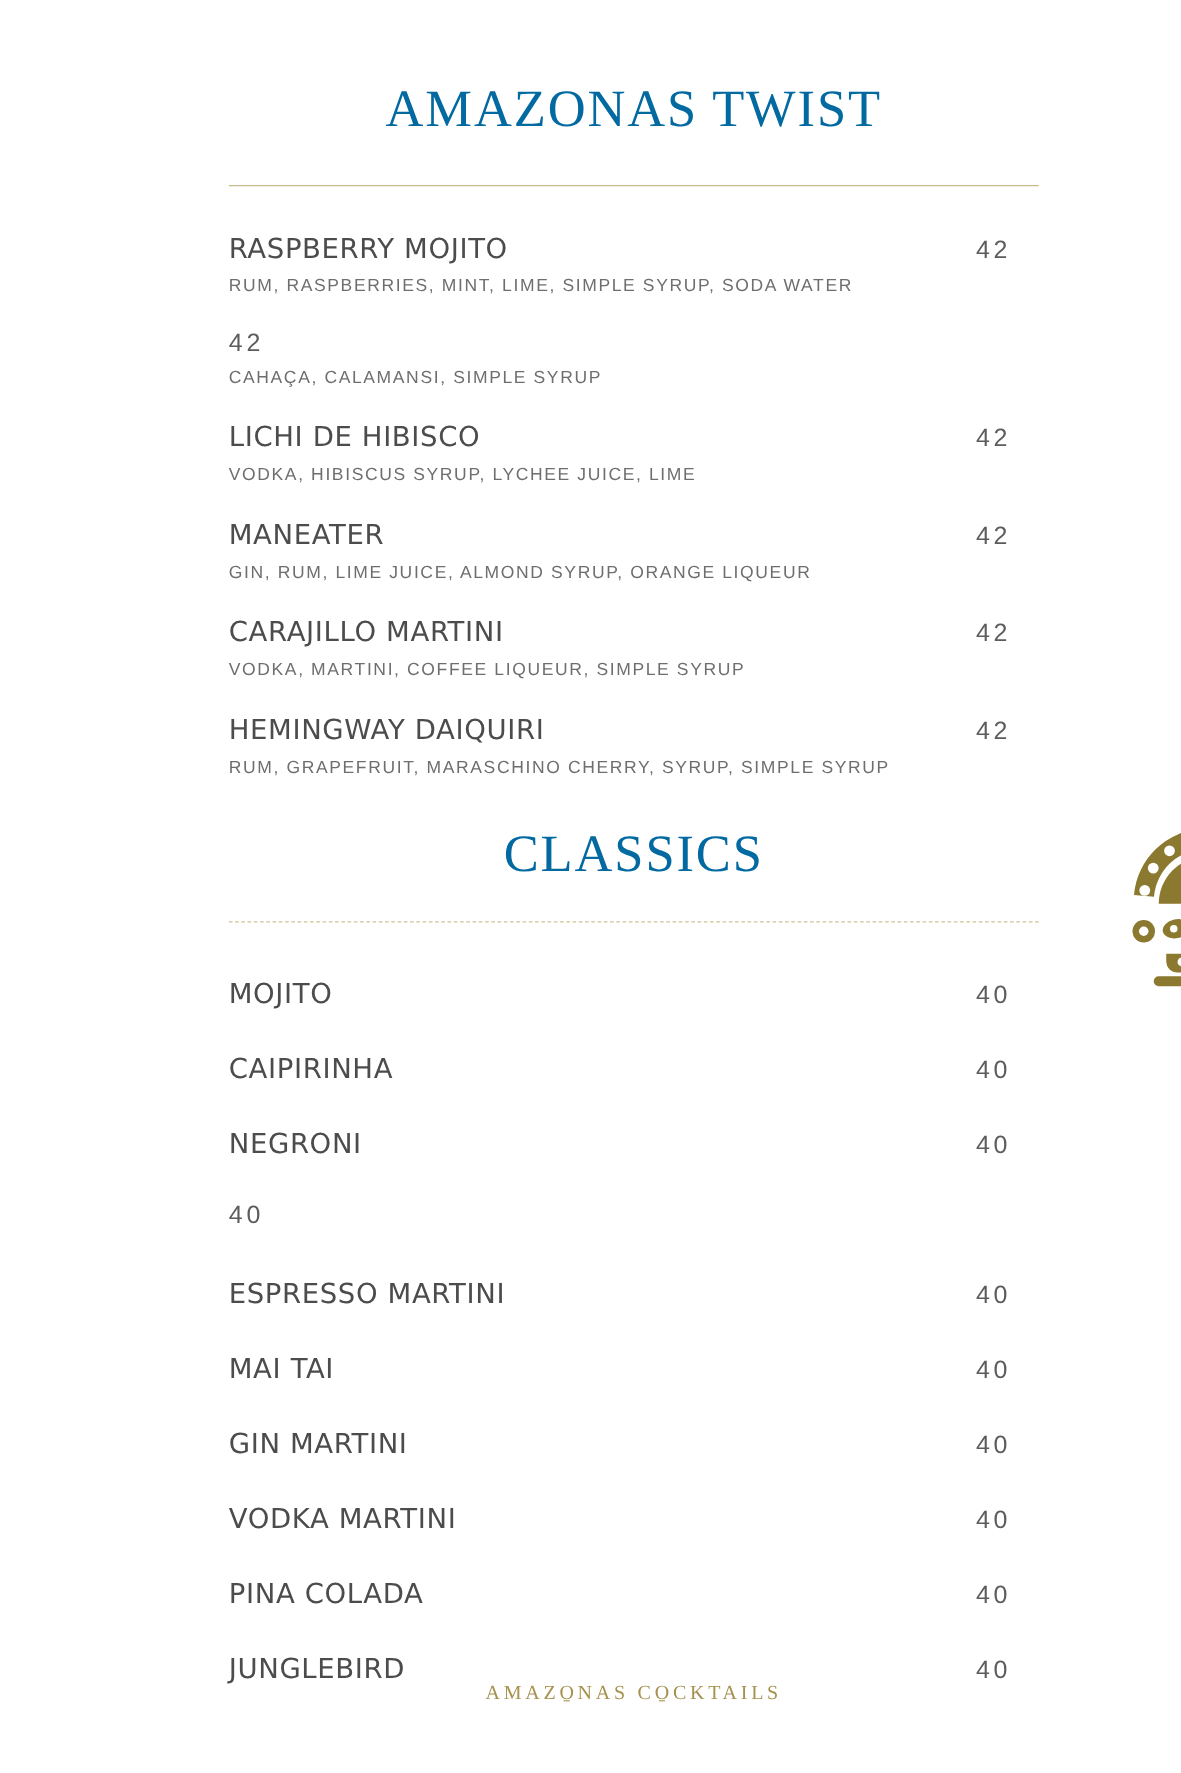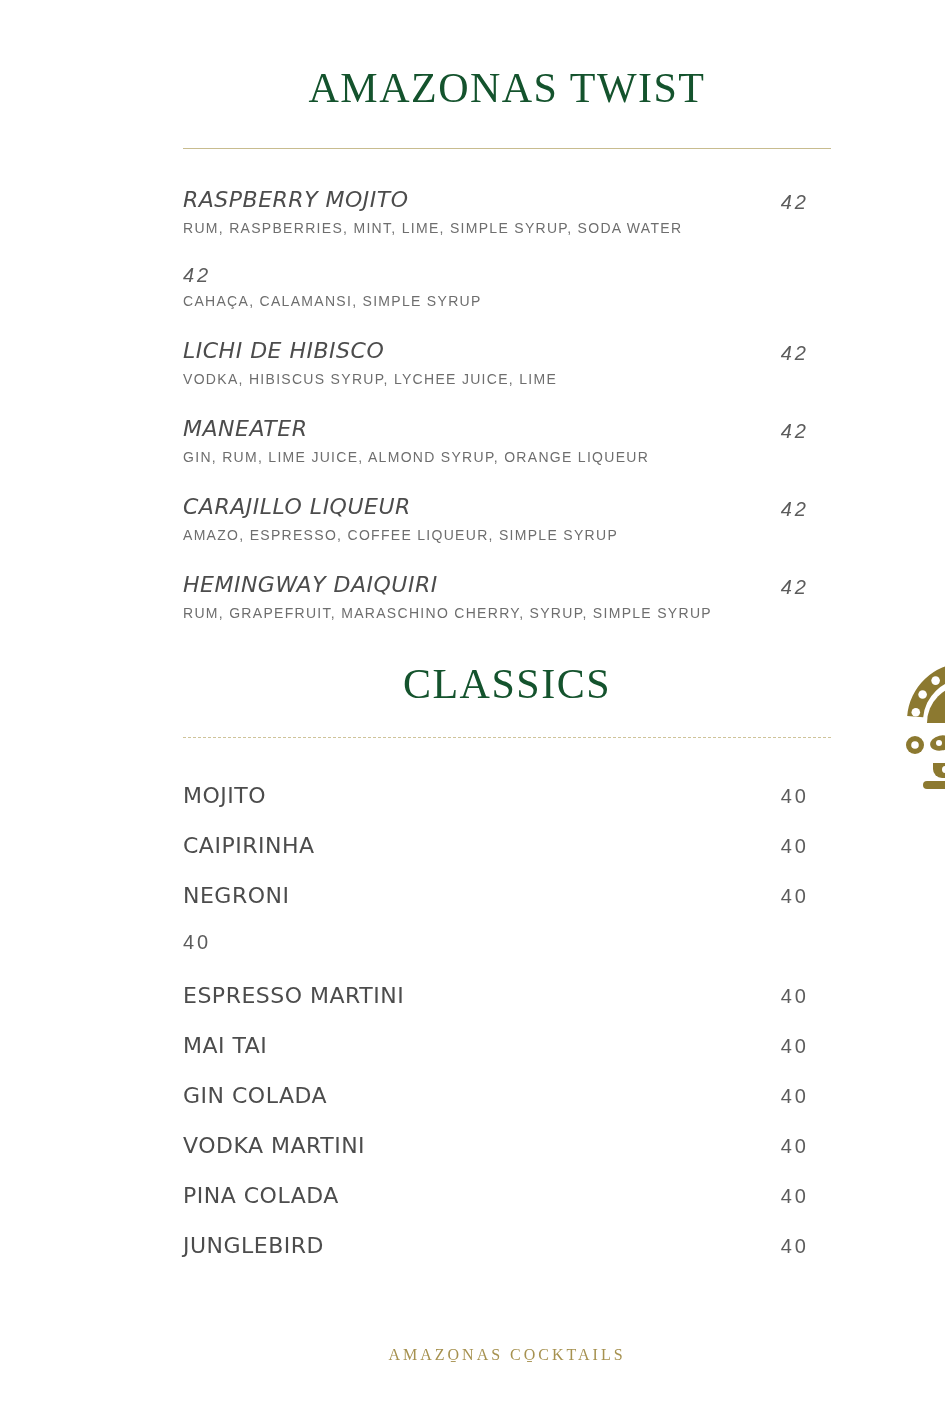--- a/index.html
+++ b/index.html
@@ -10,31 +10,31 @@
     overflow:hidden;
     font-family:"Liberation Sans",sans-serif;
   }
   .content{position:absolute;left:183px;top:0;width:648px;}
   .section-title{
     font-family:"Liberation Serif",serif;
     font-weight:400;
     font-size:42px;
     line-height:1.05;
     letter-spacing:1.5px;
-    color:#14532d;
+    color:#0369a1;
     text-align:center;
     margin:0;
   }
   .title-twist{margin-top:66px;}
   .title-classics{margin-top:40px;}
   .divider{height:0;border-top:1px solid #c8bc8f;margin-top:38px;}
   .divider.dashed{border-top:1px dashed #cfc49a;margin-top:31px;}
   .items{margin-top:37px;}
   .item{margin-bottom:27px;}
-  .item-row{display:flex;justify-content:space-between;align-items:flex-end;font-style:italic;}
+  .item-row{display:flex;justify-content:space-between;align-items:center;}
   .item-name{
     font-family:"DejaVu Sans",sans-serif;
     font-size:22px;
     line-height:28px;
     letter-spacing:0.5px;
     color:#4c4c4c;
   }
   .item-price{
     font-size:20px;
     letter-spacing:3px;
@@ -42,21 +42,21 @@
     padding-right:22px;
     white-space:nowrap;
   }
   .item-desc{
     font-size:14px;
     line-height:18px;
     letter-spacing:1.3px;
     color:#6e6e6e;
     margin-top:5px;
   }
-  .classics-list{margin-top:43px;display:flex;flex-direction:column;gap:20px;}
+  .classics-list{margin-top:43px;display:flex;flex-direction:column;gap:30px;}
   .classic-row{display:flex;justify-content:space-between;align-items:baseline;height:30px;}
   .classic-row .item-name{line-height:30px;}
   .footer{
     position:absolute;left:183px;top:1346px;width:648px;
     text-align:center;
     font-family:"Liberation Serif",serif;
     font-size:16px;
     letter-spacing:3px;
     color:#a6914f;
   }
@@ -94,24 +94,24 @@
       </div>
       <div class="item">
         <div class="item-row">
           <span class="item-name">MANEATER</span>
           <span class="item-price">42</span>
         </div>
         <div class="item-desc">GIN, RUM, LIME JUICE, ALMOND SYRUP, ORANGE LIQUEUR</div>
       </div>
       <div class="item">
         <div class="item-row">
-          <span class="item-name">CARAJILLO LIQUEUR</span>
-          <span class="item-price">42</span>
-        </div>
-        <div class="item-desc">AMAZO, ESPRESSO, COFFEE LIQUEUR, SIMPLE SYRUP</div>
+          <span class="item-name">CARAJILLO MARTINI</span>
+          <span class="item-price">42</span>
+        </div>
+        <div class="item-desc">VODKA, MARTINI, COFFEE LIQUEUR, SIMPLE SYRUP</div>
       </div>
       <div class="item">
         <div class="item-row">
           <span class="item-name">HEMINGWAY DAIQUIRI</span>
           <span class="item-price">42</span>
         </div>
         <div class="item-desc">RUM, GRAPEFRUIT, MARASCHINO CHERRY, SYRUP, SIMPLE SYRUP</div>
       </div>
     </div>
 
@@ -136,21 +136,21 @@
       </div>
       <div class="classic-row">
         <span class="item-name">ESPRESSO MARTINI</span>
         <span class="item-price">40</span>
       </div>
       <div class="classic-row">
         <span class="item-name">MAI TAI</span>
         <span class="item-price">40</span>
       </div>
       <div class="classic-row">
-        <span class="item-name">GIN COLADA</span>
+        <span class="item-name">GIN MARTINI</span>
         <span class="item-price">40</span>
       </div>
       <div class="classic-row">
         <span class="item-name">VODKA MARTINI</span>
         <span class="item-price">40</span>
       </div>
       <div class="classic-row">
         <span class="item-name">PINA COLADA</span>
         <span class="item-price">40</span>
       </div>

